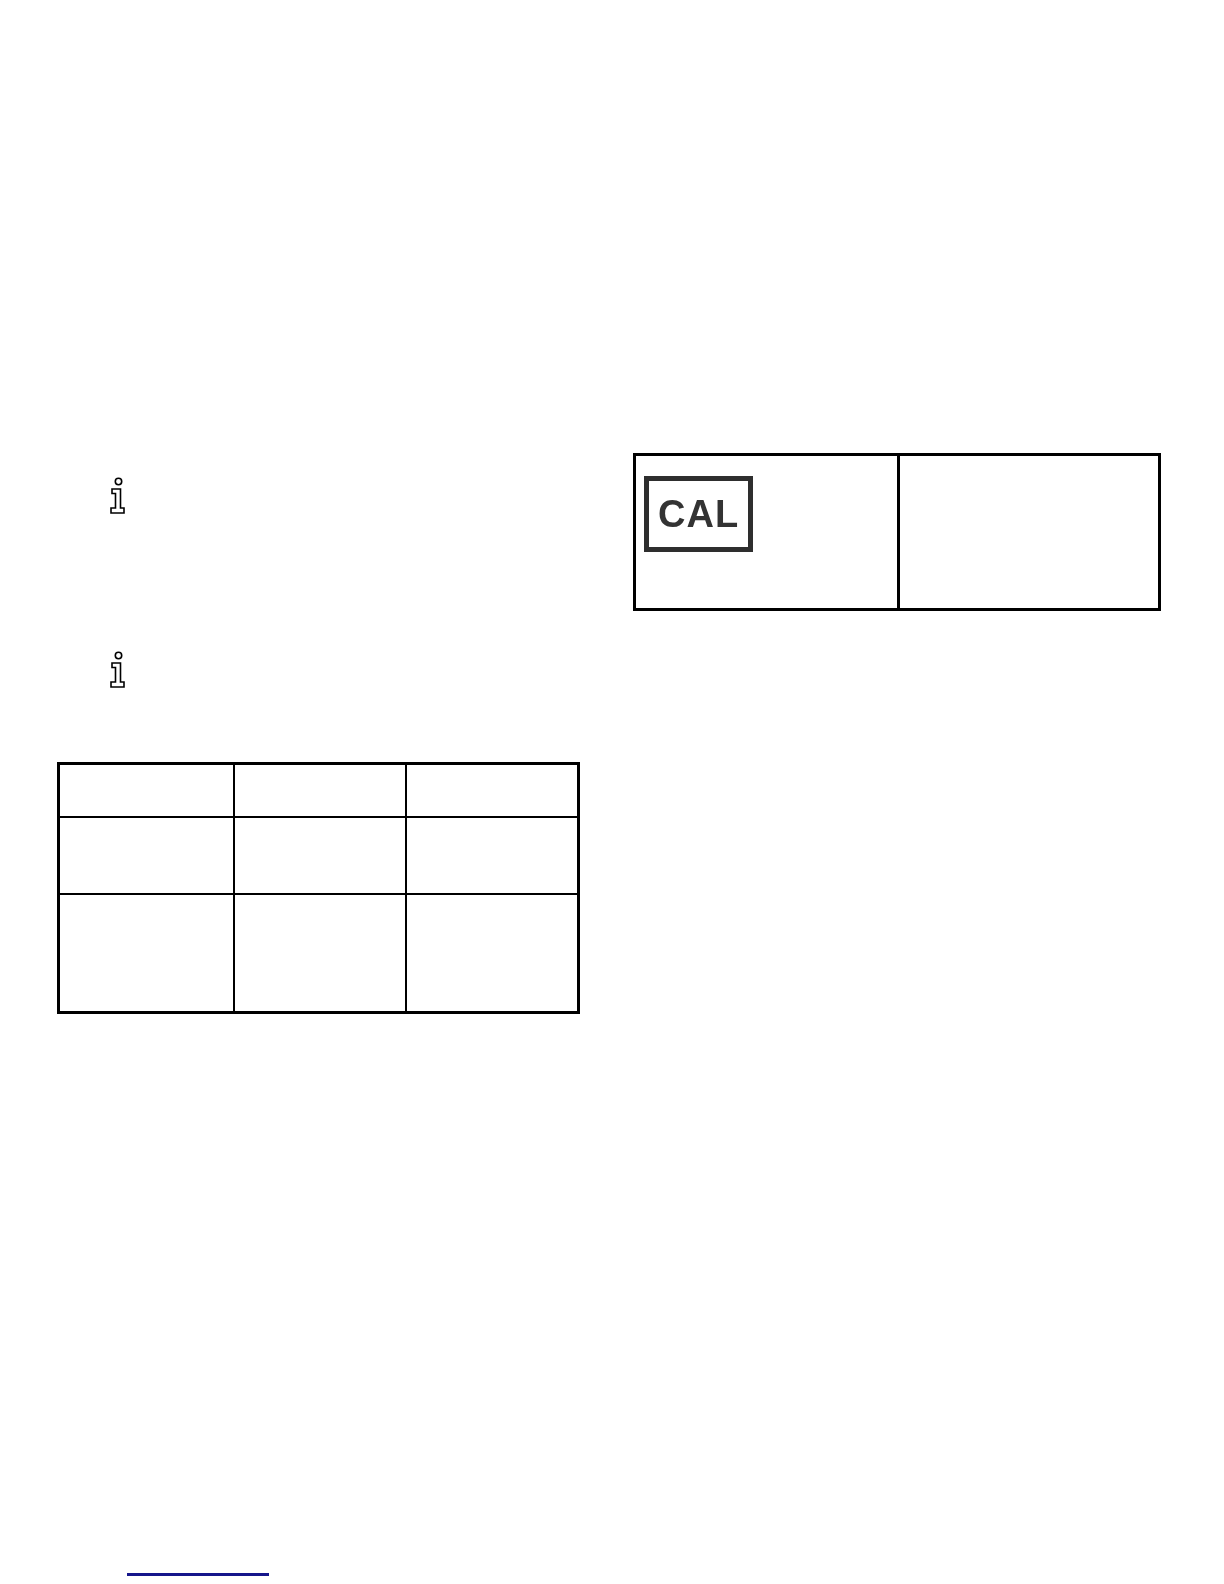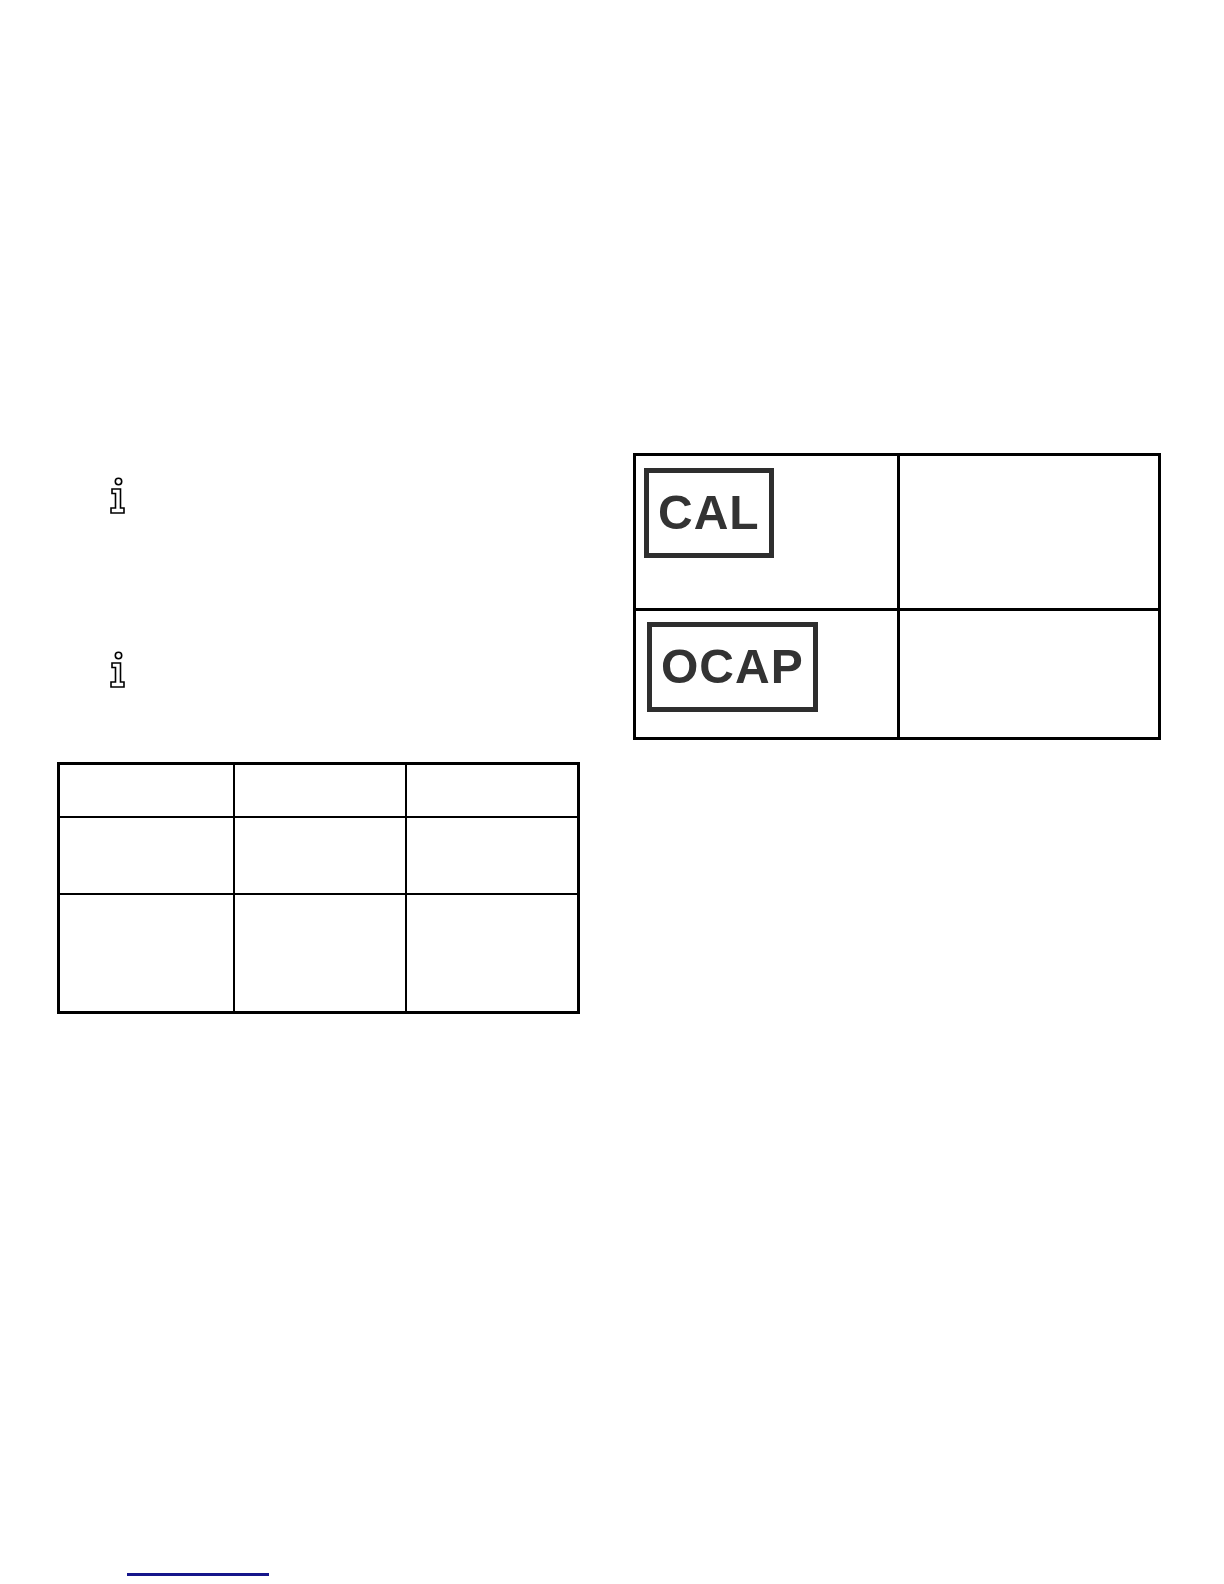--- a/index.html
+++ b/index.html
@@ -45,26 +45,27 @@
   table.symbol-table col.c1 { width: 264px; }
   table.symbol-table col.c2 { width: 261px; }
   table.symbol-table tr.r1 td { height: 140px; }
   table.symbol-table tr.r2 td { height: 115px; }
 
   .badge {
     display: inline-block;
     border: 5px solid #2e2e2e;
     color: #333333;
     font-weight: bold;
-    font-size: 48px;
+    font-size: 38px;
     line-height: 44px;
     letter-spacing: 1px;
-    padding: 18px 9px;
+    padding: 11px 9px;
     font-family: "Liberation Sans", sans-serif;
     background: #ffffff;
+    margin-top: 8px;
   }
   td.sym-cell-cal  { padding: 12px 0 0 8px !important; }
   td.sym-cell-ocap { padding: 11px 0 0 11px !important; }
 
   
   table.grid-table {
     position: absolute;
     left: 57px;
     top: 762px;
     width: 520px;
@@ -121,26 +122,20 @@
         <col class="c1">
         <col class="c2">
       </colgroup>
     <tbody>
         <tr class="r1">
       <td class="sym-cell-cal">
         <span class="badge">CAL</span>
       </td>
       <td></td>
     </tr>
-    <tr class="r2">
-      <td class="sym-cell-ocap">
-        <span class="badge">OCAP</span>
-      </td>
-      <td></td>
-    </tr>
   </tbody>
     </table>
 
   <table class="grid-table">
     <colgroup>
         <col class="g1">
         <col class="g2">
         <col class="g3">
       </colgroup>
     <tbody>

